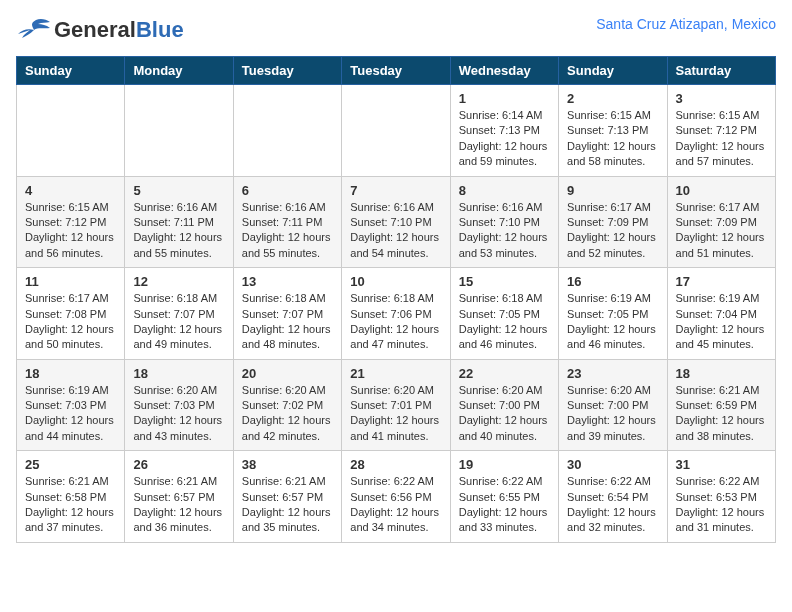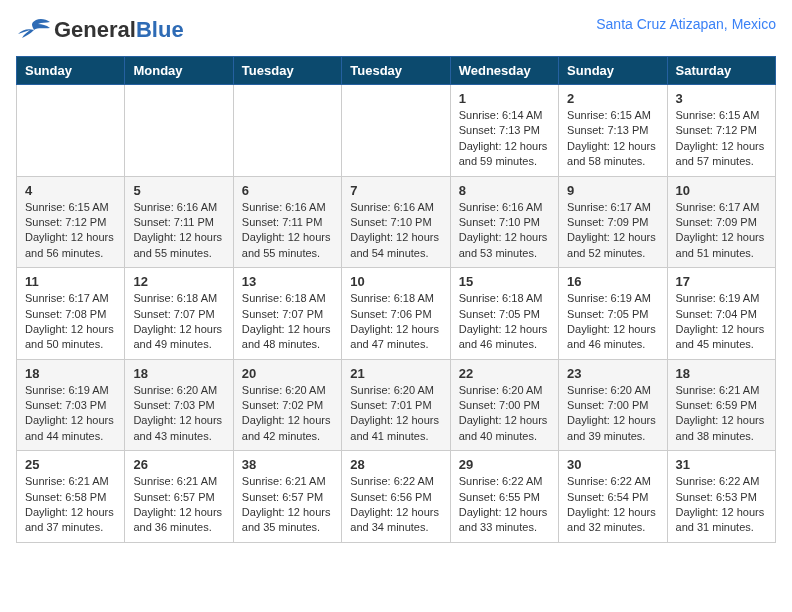--- a/index.html
+++ b/index.html
@@ -244,21 +244,21 @@
         </td>
         <td>
           <span class="day-number">38</span>
           <div class="day-info">Sunrise: 6:21 AM<br>Sunset: 6:57 PM<br>Daylight: 12 hours<br>and 35 minutes.</div>
         </td>
         <td>
           <span class="day-number">28</span>
           <div class="day-info">Sunrise: 6:22 AM<br>Sunset: 6:56 PM<br>Daylight: 12 hours<br>and 34 minutes.</div>
         </td>
         <td>
-          <span class="day-number">29</span>
+          <span class="day-number">19</span>
           <div class="day-info">Sunrise: 6:22 AM<br>Sunset: 6:55 PM<br>Daylight: 12 hours<br>and 33 minutes.</div>
         </td>
         <td>
           <span class="day-number">30</span>
           <div class="day-info">Sunrise: 6:22 AM<br>Sunset: 6:54 PM<br>Daylight: 12 hours<br>and 32 minutes.</div>
         </td>
         <td>
           <span class="day-number">31</span>
           <div class="day-info">Sunrise: 6:22 AM<br>Sunset: 6:53 PM<br>Daylight: 12 hours<br>and 31 minutes.</div>
         </td>

